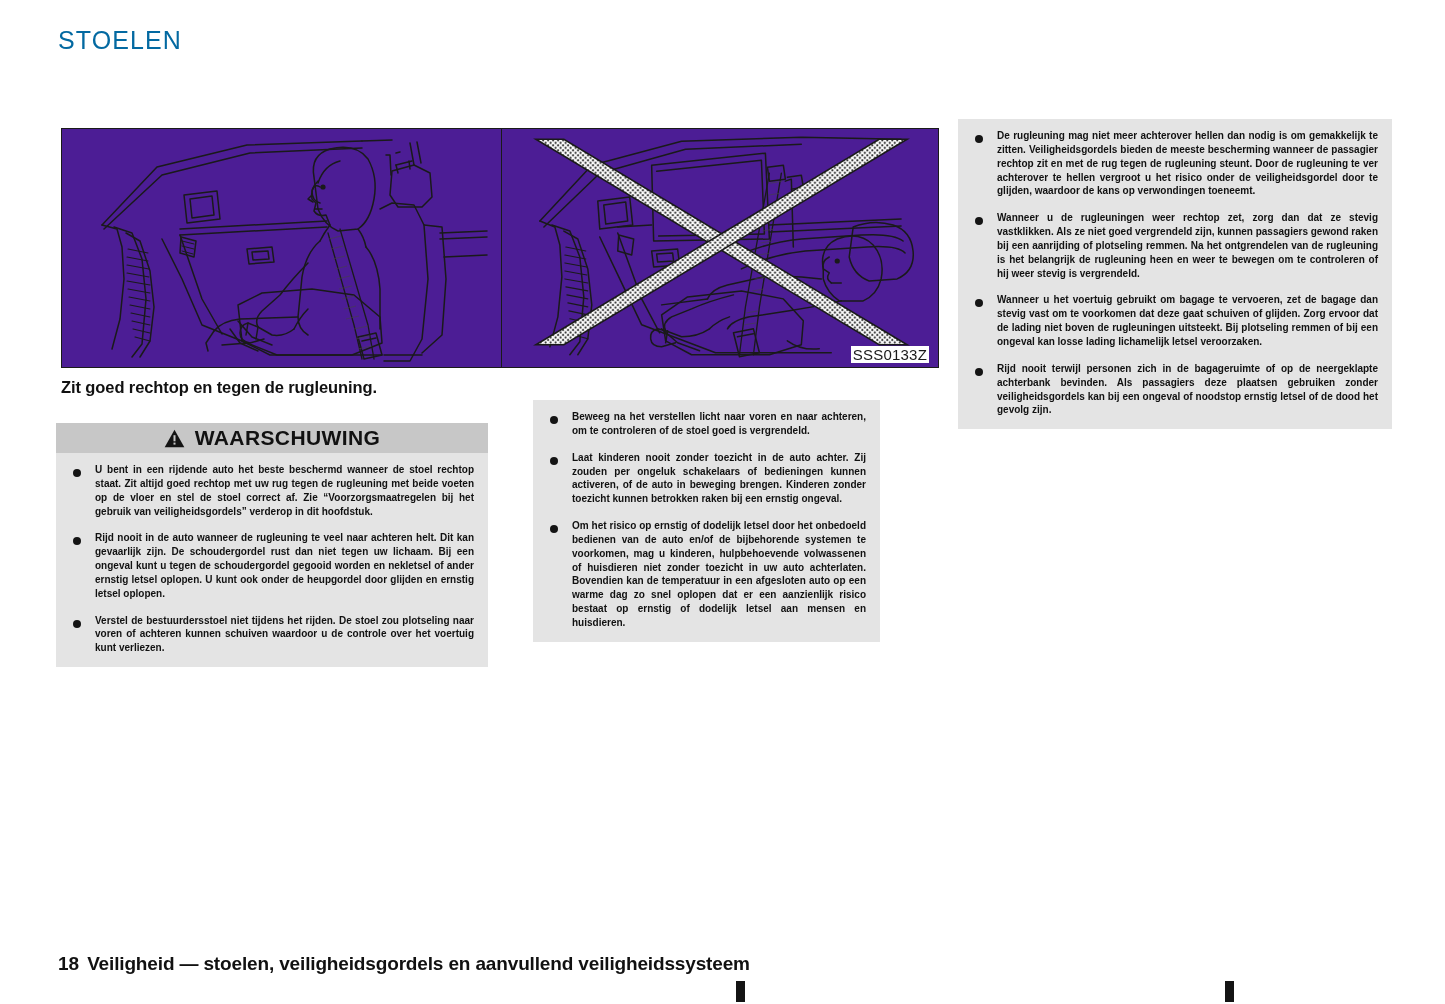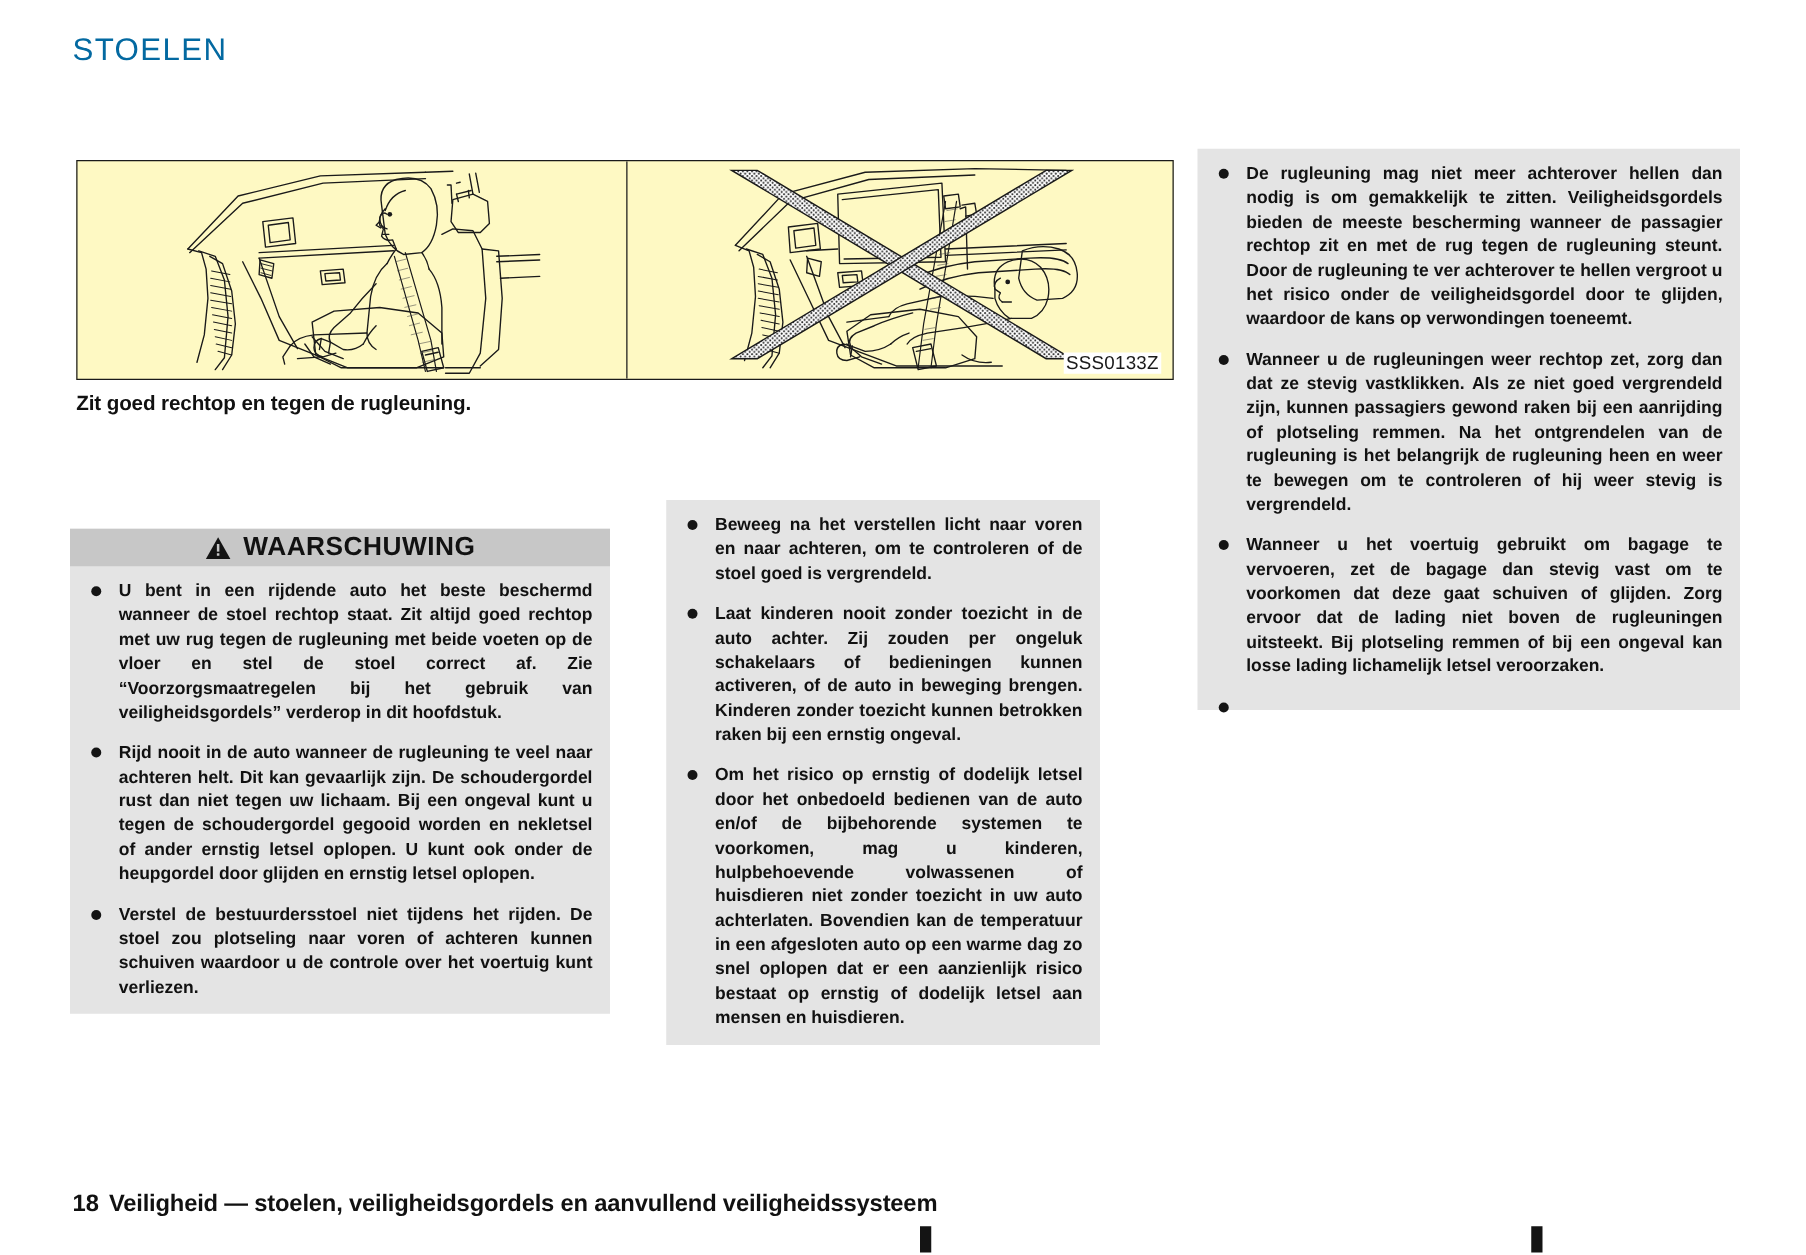--- a/index.html
+++ b/index.html
@@ -31,23 +31,23 @@
   
   .figure-wrap {
     position: absolute;
     left: 61px;
     top: 128px;
     width: 878px;
   }
   .figure-frame {
     position: relative;
     width: 878px;
-    height: 176px;
+    height: 240px;
     border: 1.5px solid #1a1a1a;
-    background: #fef9c3;
+    background: #4c1d95;
     overflow: hidden;
   }
   .fig-half {
     position: absolute;
     top: 0;
     width: 439px;
     height: 100%;
     overflow: hidden;
   }
   .fig-half.left { left: 0; }
@@ -99,21 +99,21 @@
   }
   ul.bullets {
     list-style: none;
     margin: 0;
     padding: 0;
   }
   ul.bullets li {
     position: relative;
     padding-left: 27px;
     margin-bottom: 13px;
-    font-size: 14px;
+    font-size: 10px;
     font-weight: bold;
     line-height: 1.385;
     text-align: justify;
     text-justify: inter-word;
     color: #111;
     hyphens: manual;
   }
   ul.bullets li:last-child { margin-bottom: 0; }
   ul.bullets li .dot {
     position: absolute;
@@ -429,21 +429,21 @@
     </ul>
   </div>
 </div>
 
 <div class="box" id="col-right">
   <div class="box-body">
     <ul class="bullets">
       <li><span class="dot"></span><span>De rugleuning mag niet meer achterover hellen dan nodig is om gemakkelijk te zitten. Veiligheidsgordels bieden de meeste bescherming wanneer de passagier rechtop zit en met de rug tegen de rugleuning steunt. Door de rugleuning te ver achterover te hellen vergroot u het risico onder de veiligheidsgordel door te glijden, waardoor de kans op verwondingen toeneemt.</span></li>
       <li><span class="dot"></span><span>Wanneer u de rugleuningen weer rechtop zet, zorg dan dat ze stevig vastklikken. Als ze niet goed vergrendeld zijn, kunnen passagiers gewond raken bij een aanrijding of plotseling remmen. Na het ontgrendelen van de rugleuning is het belangrijk de rugleuning heen en weer te bewegen om te controleren of hij weer stevig is vergrendeld.</span></li>
       <li><span class="dot"></span><span>Wanneer u het voertuig gebruikt om bagage te vervoeren, zet de bagage dan stevig vast om te voorkomen dat deze gaat schuiven of glijden. Zorg ervoor dat de lading niet boven de rugleuningen uitsteekt. Bij plotseling remmen of bij een ongeval kan losse lading lichamelijk letsel veroorzaken.</span></li>
-      <li><span class="dot"></span></li>
+      <li><span class="dot"></span><span>Rijd nooit terwijl personen zich in de bagageruimte of op de neergeklapte achterbank bevinden. Als passagiers deze plaatsen gebruiken zonder veiligheidsgordels kan bij een ongeval of noodstop ernstig letsel of de dood het gevolg zijn.</span></li>
     </ul>
   </div>
 </div>
 
 <div class="footer">
   <span class="footer-page">18</span>
   <span class="footer-text">Veiligheid — stoelen, veiligheidsgordels en aanvullend veiligheidssysteem</span>
 </div>
 
 <div class="crop-mark" id="crop-left"></div>

